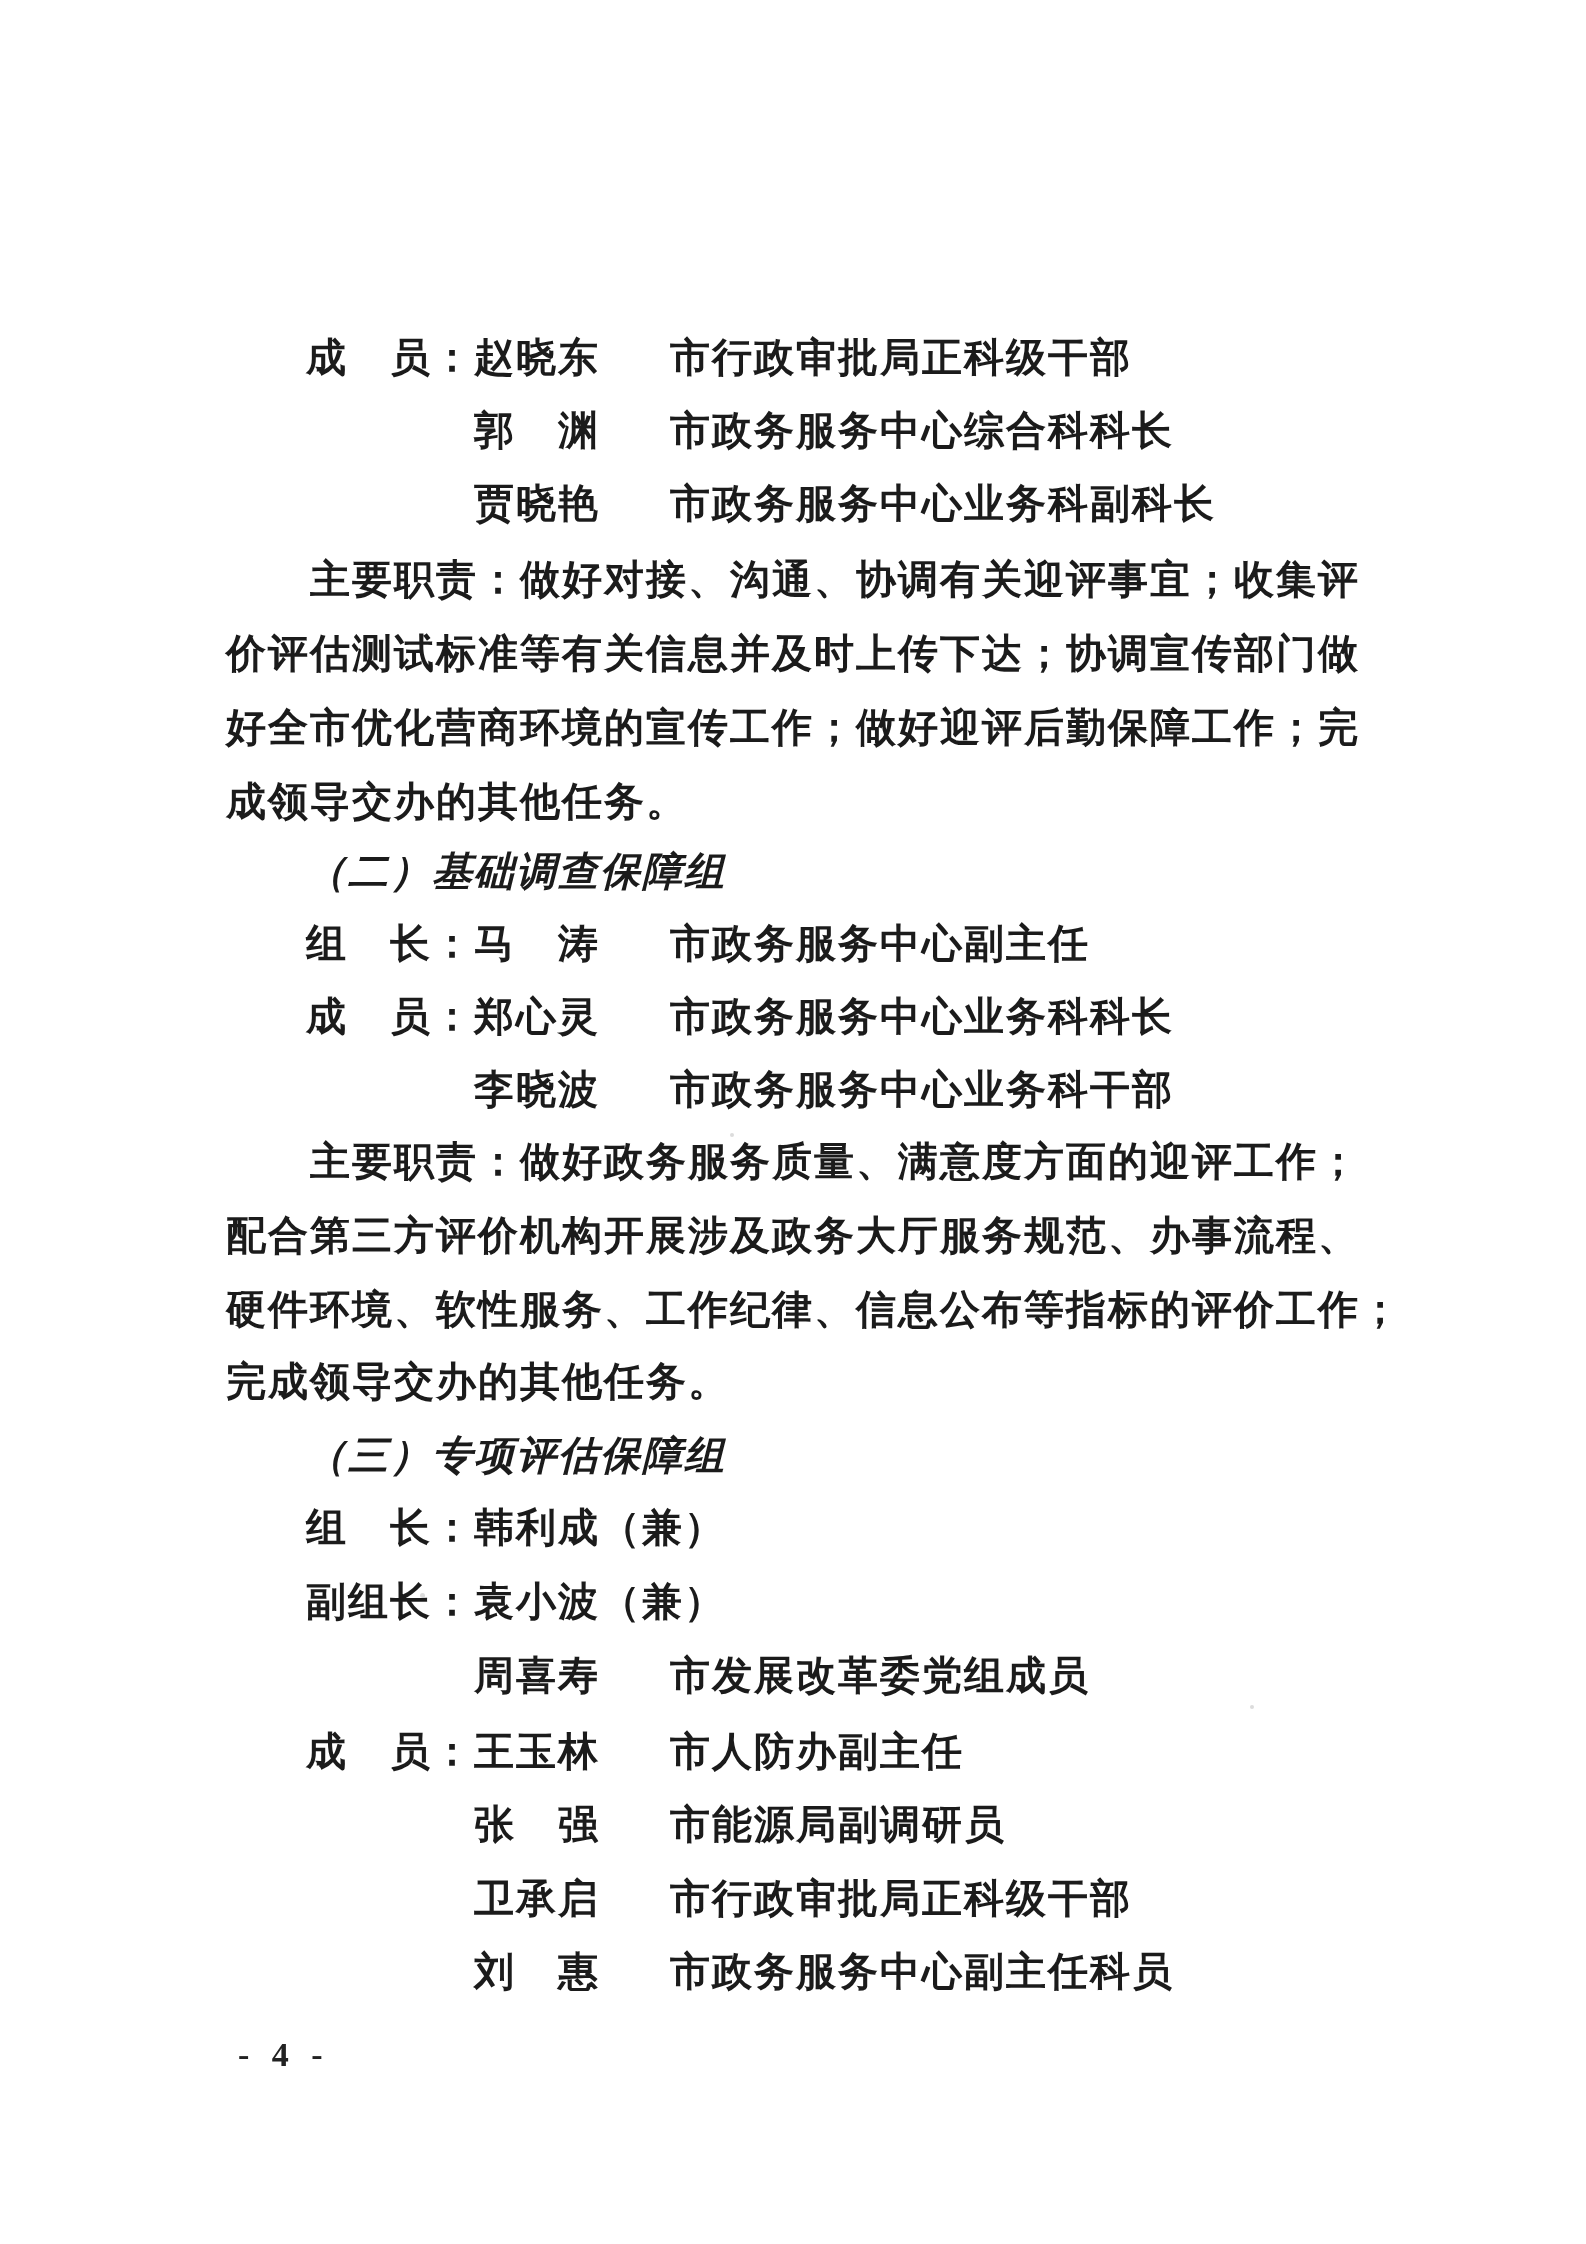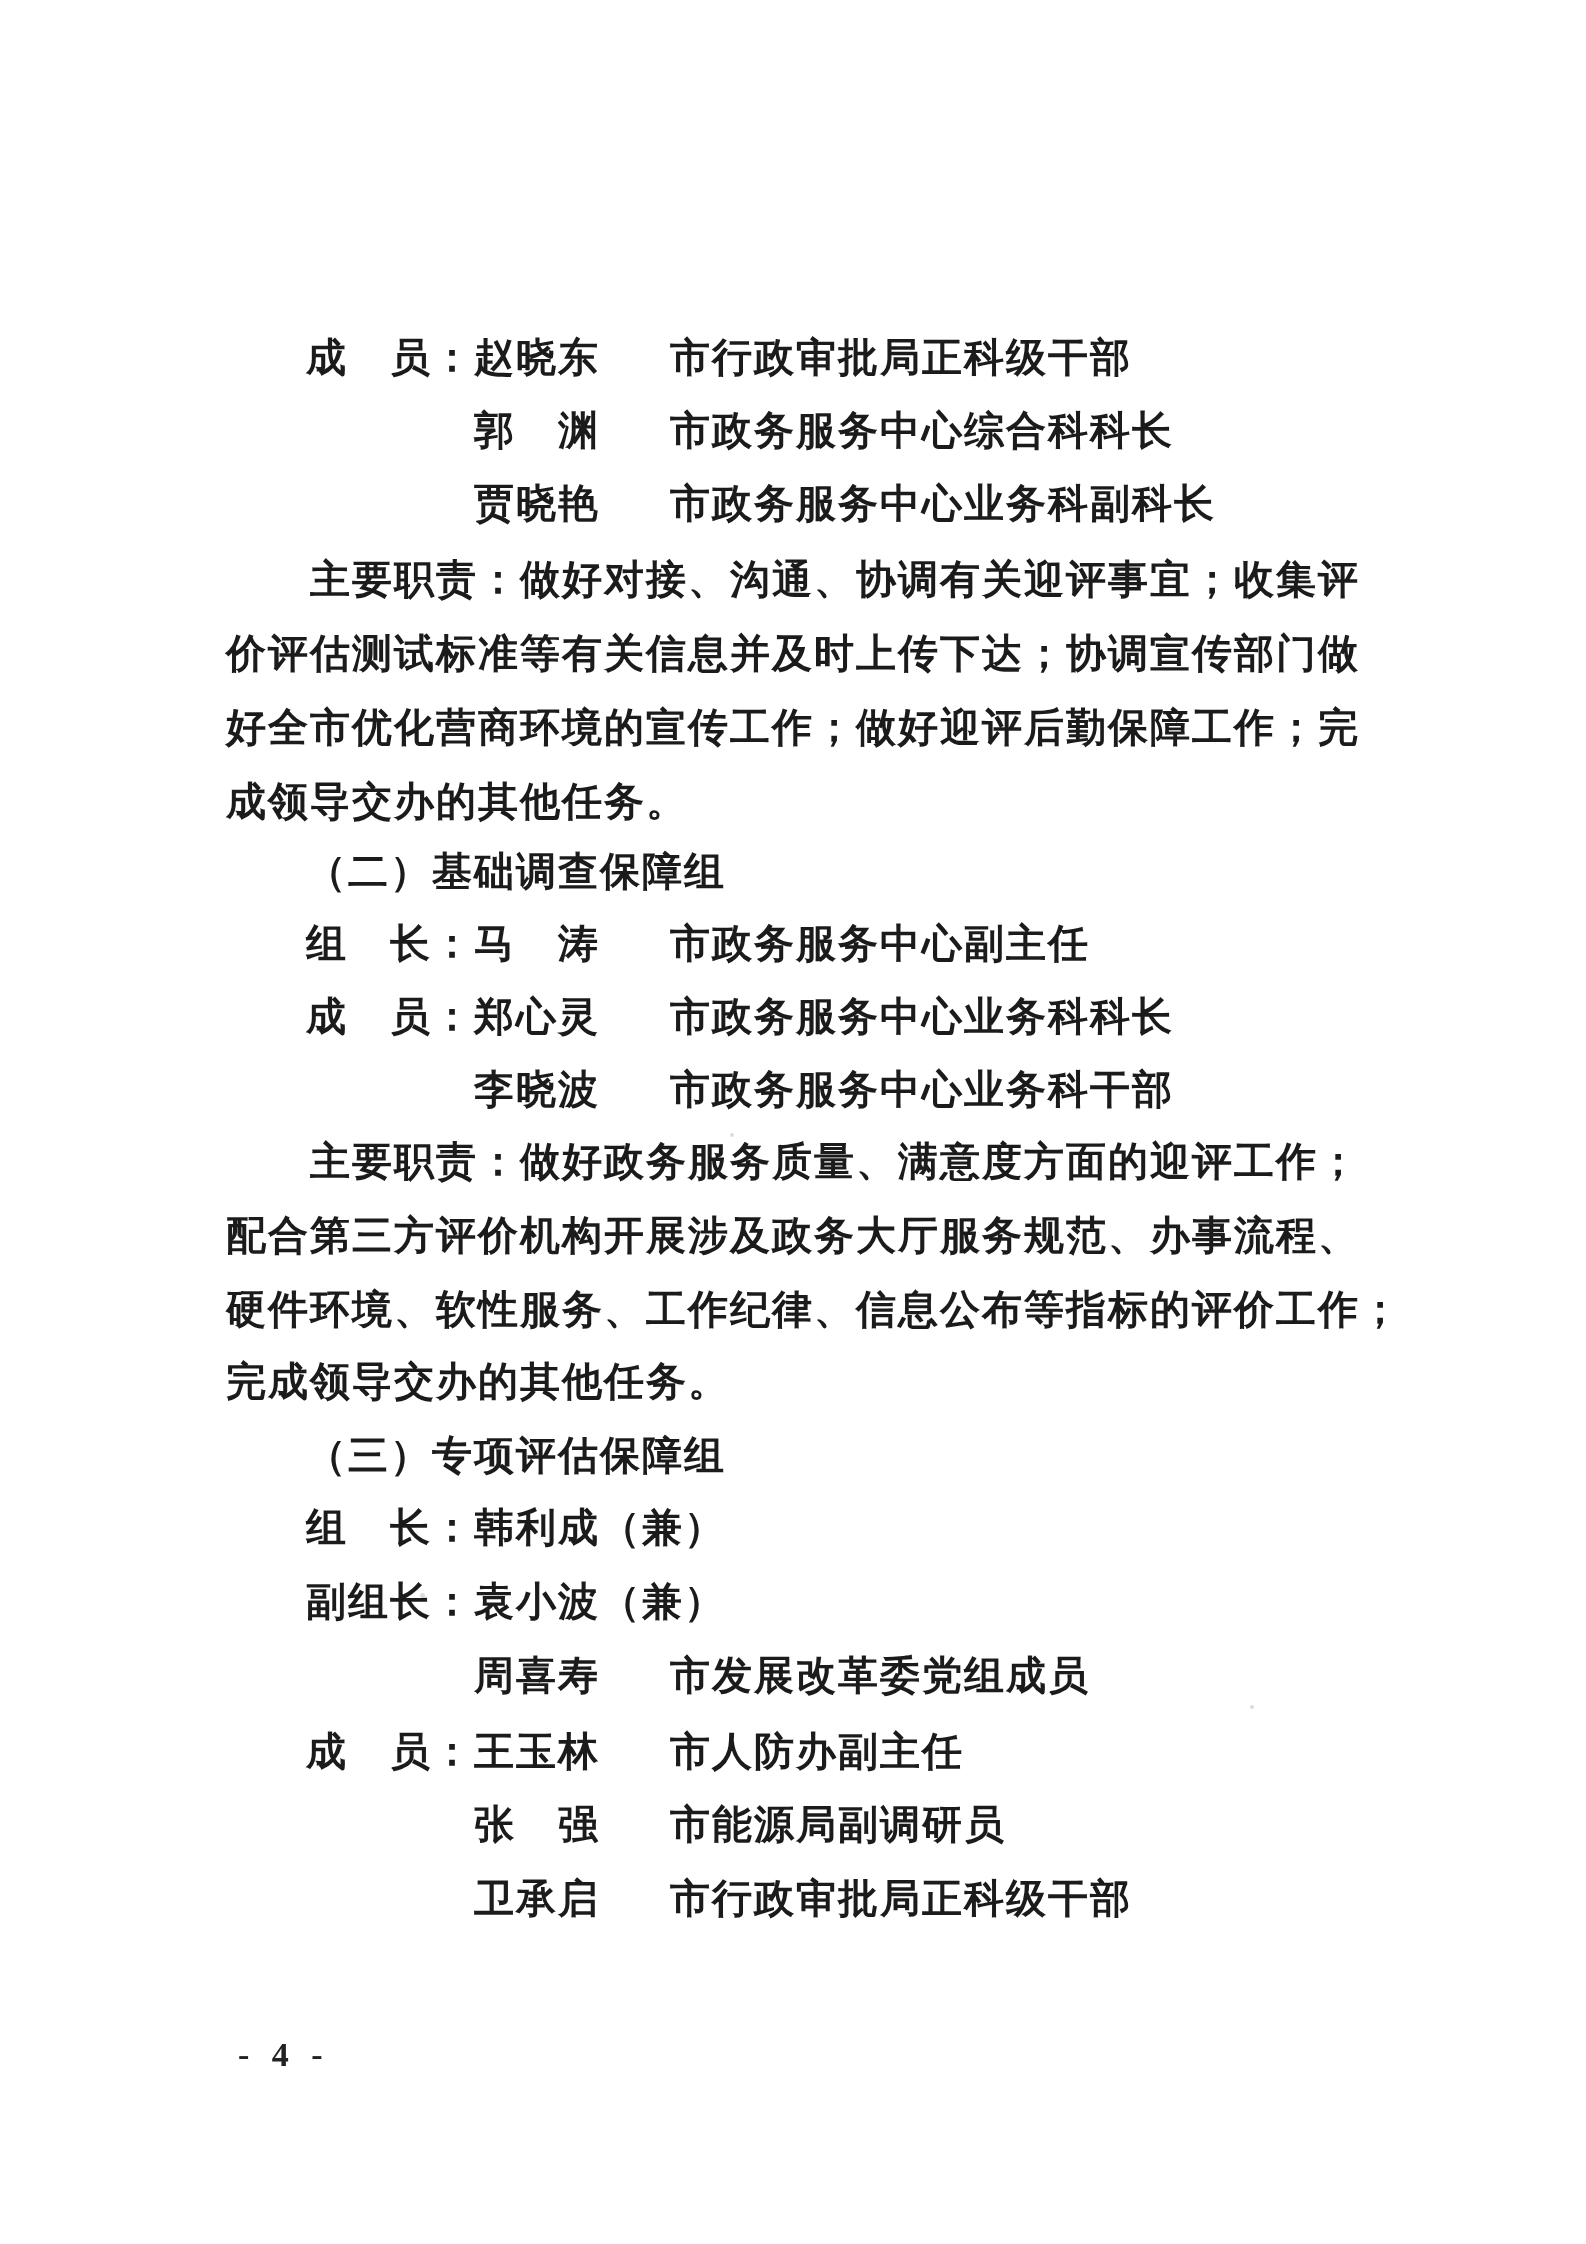--- a/index.html
+++ b/index.html
@@ -26,21 +26,21 @@
     white-space: nowrap;
     text-align: right;
   }
   .role-label   { position: absolute; left: 306px; top: 0; }
   .person-name  { position: absolute; left: 474px; top: 0; }
   .person-title { position: absolute; left: 670px; top: 0; }
   .row { position: absolute; left: 0; top: 0; width: 1448px; height: 50px;
          font-size: 40px; line-height: 48px; font-weight: 600; letter-spacing: 2px; white-space: nowrap; }
   .para   { left: 226px; }
   .indent { left: 310px; }
-  .heading { left: 306px; }
+  .heading { left: 306px; font-style: italic; }
   .page-number {
     position: absolute;
     left: 238px;
     top: 2036px;
     font-size: 34px;
     font-weight: 600;
     letter-spacing: 7px;
     color: #222222;
   }
   
@@ -112,20 +112,24 @@
     <span class="person-title">市人防办副主任</span>
   </div>
   <div class="row" style="top:1801px">
     <span class="person-name">张　强</span>
     <span class="person-title">市能源局副调研员</span>
   </div>
   <div class="row" style="top:1875px">
     <span class="person-name">卫承启</span>
     <span class="person-title">市行政审批局正科级干部</span>
   </div>
+  <div class="row" style="top:1948px">
+    <span class="person-name">刘　惠</span>
+    <span class="person-title">市政务服务中心副主任科员</span>
+  </div>
 
   <div class="page-number">- 4 -</div>
 
   <div class="speck" style="left:420px; top:1593px; width:5px; height:5px;"></div>
   <div class="speck" style="left:730px; top:1133px; width:4px; height:4px;"></div>
   <div class="speck" style="left:1250px; top:1705px; width:4px; height:4px;"></div>
 
 </div>
 
 </body></html>

